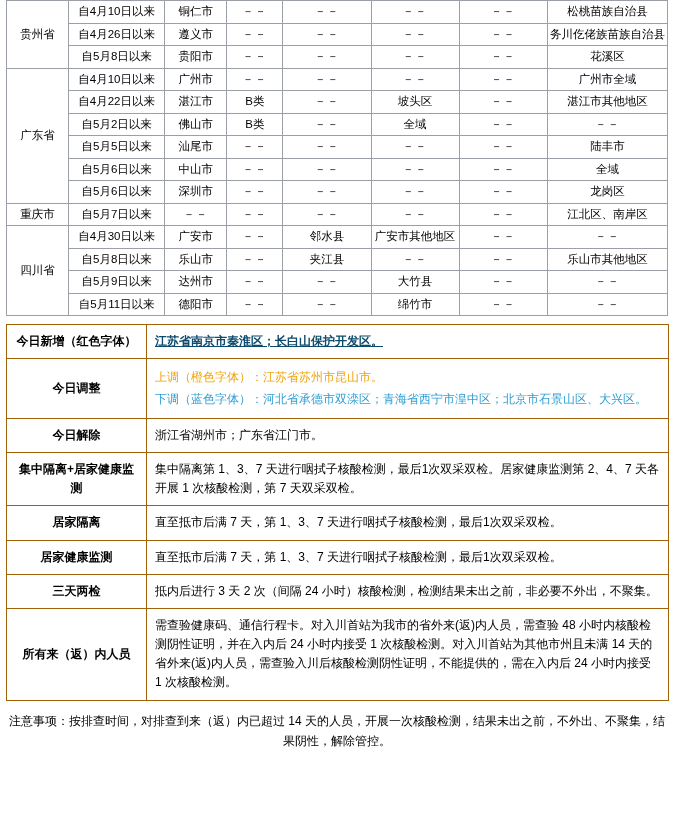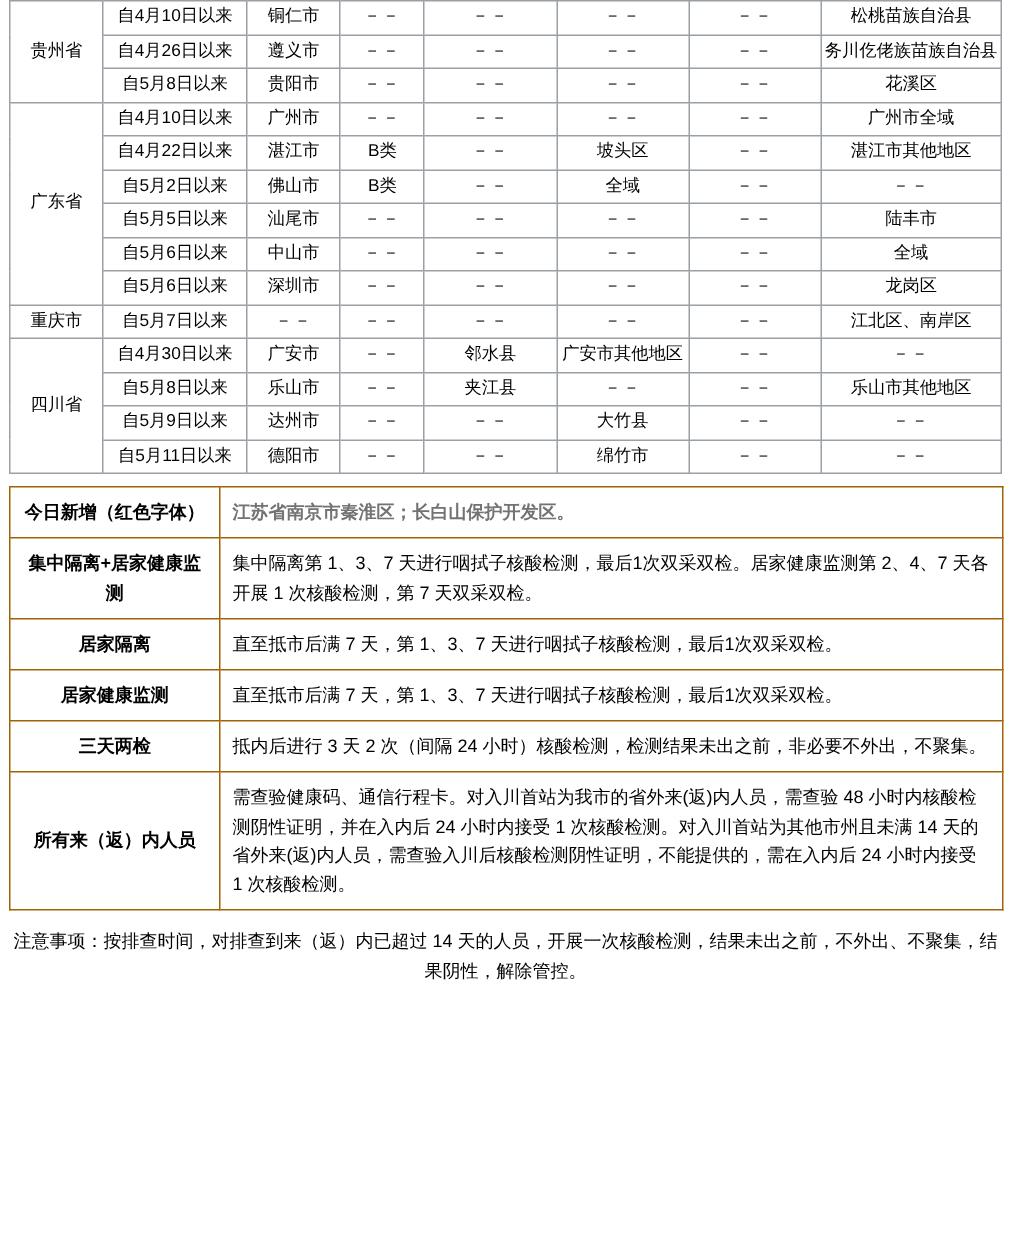--- a/index.html
+++ b/index.html
@@ -68,21 +68,21 @@
     line-height: 1.6;
   }
   col.c-label { width: 140px; }
   col.c-body  { width: 522px; }
   .label-cell {
     text-align: center;
     font-weight: bold;
     font-size: 12.5px;
   }
   .body-cell { text-align: left; }
-  .red   { color: #737373; font-weight: bold; }
+  .red   { color: #0c4a6e; font-weight: bold; text-decoration: underline; }
   .orange{ color: #f0a30a; }
   .blue  { color: #2e9fd4; }
   .adjust-line { margin: 2px 0; }
   .note {
     margin-top: 10px;
     font-size: 12px;
     line-height: 1.7;
     color: #000;
     text-align: center;
     padding: 0 2px;
@@ -246,20 +246,31 @@
     <colgroup>
       <col class="c-label">
         <col class="c-body">
     </colgroup>
     <tbody>
       <tr>
         <td class="label-cell">今日新增（红色字体）</td>
         <td class="body-cell red">江苏省南京市秦淮区；长白山保护开发区。</td>
       </tr>
       <tr>
+        <td class="label-cell">今日调整</td>
+        <td class="body-cell">
+          <div class="adjust-line orange">上调（橙色字体）：江苏省苏州市昆山市。</div>
+          <div class="adjust-line blue">下调（蓝色字体）：河北省承德市双滦区；青海省西宁市湟中区；北京市石景山区、大兴区。</div>
+        </td>
+      </tr>
+      <tr>
+        <td class="label-cell">今日解除</td>
+        <td class="body-cell">浙江省湖州市；广东省江门市。</td>
+      </tr>
+      <tr>
         <td class="label-cell">集中隔离+居家健康监测</td>
         <td class="body-cell">集中隔离第 1、3、7 天进行咽拭子核酸检测，最后1次双采双检。居家健康监测第 2、4、7 天各开展 1 次核酸检测，第 7 天双采双检。</td>
       </tr>
       <tr>
         <td class="label-cell">居家隔离</td>
         <td class="body-cell">直至抵市后满 7 天，第 1、3、7 天进行咽拭子核酸检测，最后1次双采双检。</td>
       </tr>
       <tr>
         <td class="label-cell">居家健康监测</td>
         <td class="body-cell">直至抵市后满 7 天，第 1、3、7 天进行咽拭子核酸检测，最后1次双采双检。</td>

